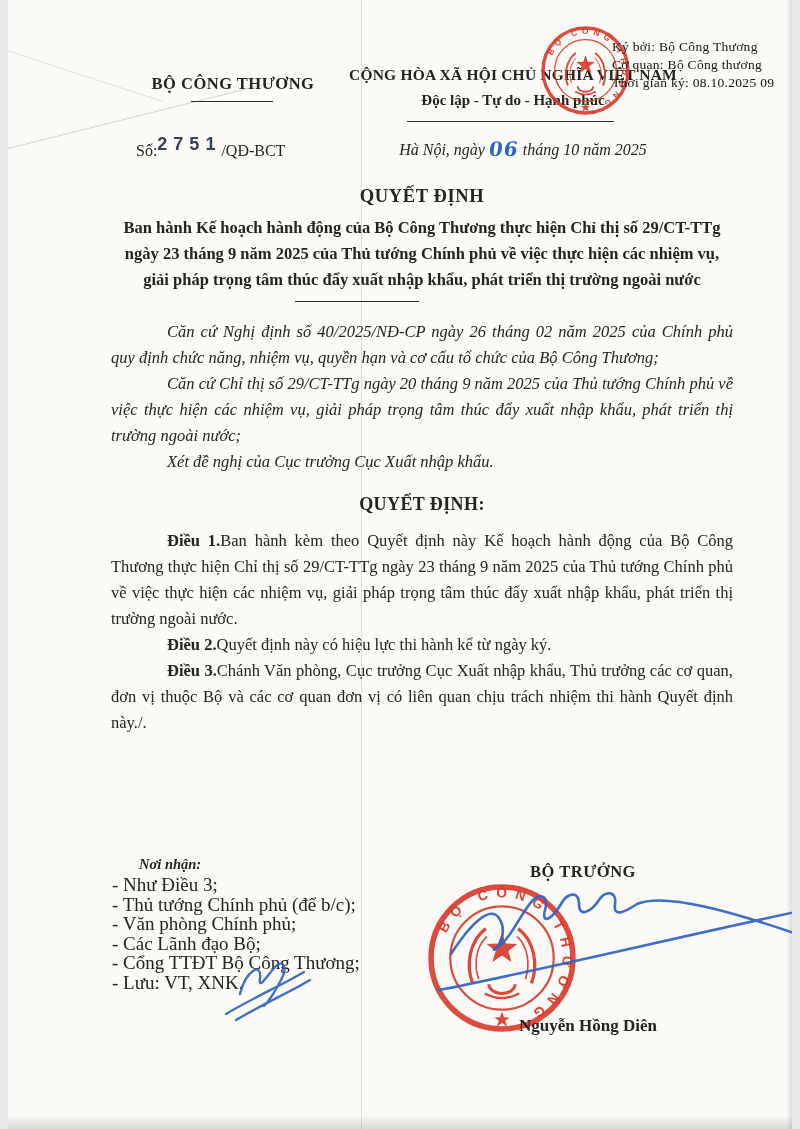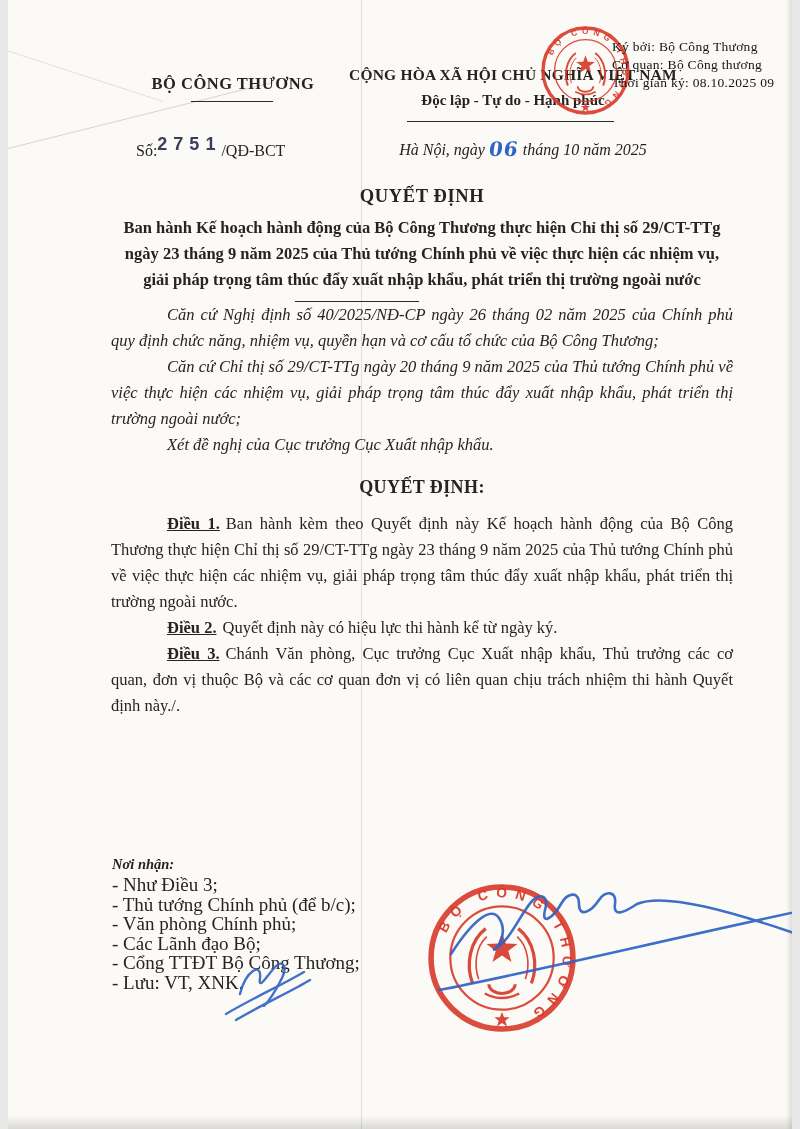--- a/index.html
+++ b/index.html
@@ -48,31 +48,31 @@
   .date-day{display:inline-block;font-style:normal;font-weight:bold;font-size:20px;
     color:#2f63c5;transform:skew(-8deg) translateY(1px);
     font-family:"DejaVu Serif",serif;letter-spacing:1px;}
 
   
   .main-col{position:absolute;left:103px;top:186px;width:622px;z-index:2;}
   .doc-type{text-align:center;font-weight:bold;font-size:18.5px;letter-spacing:.6px;margin:0 0 8px 0;}
   .doc-subject{text-align:center;font-weight:bold;font-size:16.5px;line-height:26px;margin:0;}
   .title-rule{width:124px;margin:8px 0 0 184px;border-top:1.7px solid #2e2c28;height:0;}
   .authority{text-align:center;font-weight:bold;font-size:17px;margin:15px 0 0 0;letter-spacing:.3px;}
-  .preamble{}
+  .preamble{margin-top:17px;}
   .preamble p{margin:0;font-style:italic;font-size:16.5px;line-height:26px;
     text-align:justify;text-indent:56px;}
   .decision-heading{text-align:center;font-weight:bold;font-size:18px;margin:19px 0 0 0;letter-spacing:.4px;}
   .articles{margin-top:13px;}
   .articles p{margin:0;font-size:16.5px;line-height:26px;text-align:justify;text-indent:56px;}
-  .art-label{margin-right:6px;text-decoration:underline;}
+  .art-label{margin-right:0;}
 
   
   .recipients{position:absolute;left:104px;top:856px;z-index:2;}
-  .recipients .rh{font-weight:bold;font-style:italic;font-size:14.5px;margin-bottom:2px;}
+  .recipients .rh{font-weight:bold;font-style:italic;font-size:14.5px;margin-bottom:2px;margin-left:27px;}
   .recipients .ri{font-size:19px;line-height:19.5px;}
   .sig-title{position:absolute;left:480px;top:862px;width:190px;text-align:center;
     font-weight:bold;font-size:16.5px;letter-spacing:.5px;z-index:2;}
   .signer-name{position:absolute;left:470px;top:1016px;width:220px;text-align:center;
     font-weight:bold;font-size:17px;z-index:4;}
   .seal-big{position:absolute;left:418px;top:882px;width:152px;height:152px;z-index:3;}
   .seal-top{position:absolute;left:532px;top:25px;width:91px;height:91px;z-index:3;}
   .sig-scrawl{position:absolute;left:425px;top:860px;width:375px;height:150px;z-index:4;}
   .initials-scrawl{position:absolute;left:198px;top:946px;width:112px;height:78px;z-index:4;}
 </style>
@@ -159,34 +159,36 @@
   <div class="recipients">
     <div class="rh">Nơi nhận:</div>
     <div class="ri">- Như Điều 3;</div>
     <div class="ri">- Thủ tướng Chính phủ (để b/c);</div>
     <div class="ri">- Văn phòng Chính phủ;</div>
     <div class="ri">- Các Lãnh đạo Bộ;</div>
     <div class="ri">- Cổng TTĐT Bộ Công Thương;</div>
     <div class="ri">- Lưu: VT, XNK.</div>
   </div>
 
+  <div class="sig-title">BỘ TRƯỞNG</div>
 
   <svg class="seal-big" viewBox="0 0 150 150">
     <use href="#official-seal"></use>
   </svg>
 
   <svg class="sig-scrawl" viewBox="0 0 375 150">
     <g fill="none" stroke="#2f63c5" stroke-width="2.6" stroke-linecap="round" opacity="0.92">
       <path d="M 18 94 C 40 60 58 46 66 58 C 74 70 68 86 60 90 C 76 84 88 52 100 40 C 108 33 116 36 112 50 C 108 66 120 58 128 44 C 134 33 146 30 146 44 C 146 58 158 52 166 40 C 172 31 184 30 182 44 C 180 58 192 52 204 44 C 232 32 300 52 370 76"></path>
       <path d="M 6 130 C 100 112 240 78 372 50"></path>
     </g>
   </svg>
 
   <svg class="initials-scrawl" viewBox="0 0 112 78">
     <g fill="none" stroke="#2f63c5" stroke-width="2.4" stroke-linecap="round" opacity="0.9">
       <path d="M 34 48 C 40 24 56 16 54 32 C 52 46 62 28 70 20 C 76 14 82 20 76 32 C 70 44 64 54 58 60"></path>
       <path d="M 20 68 C 45 53 78 38 98 26"></path>
       <path d="M 30 74 C 55 59 88 44 104 34"></path>
     </g>
   </svg>
 
+  <div class="signer-name">Nguyễn Hồng Diên</div>
 
 </div>
 
 </body></html>

